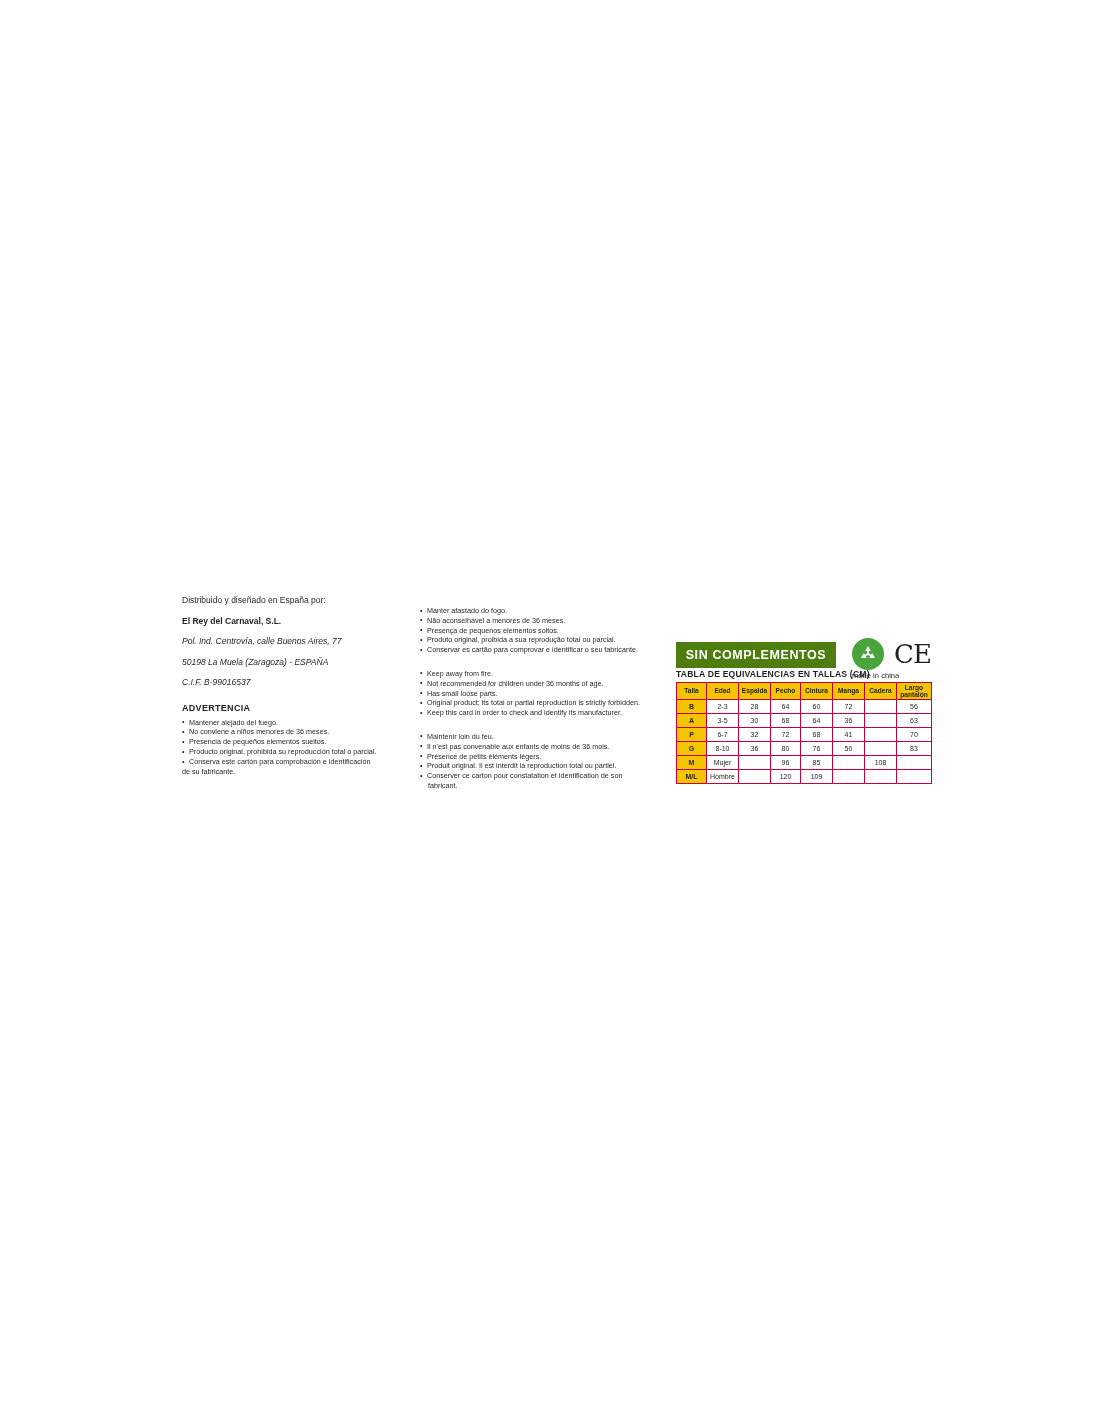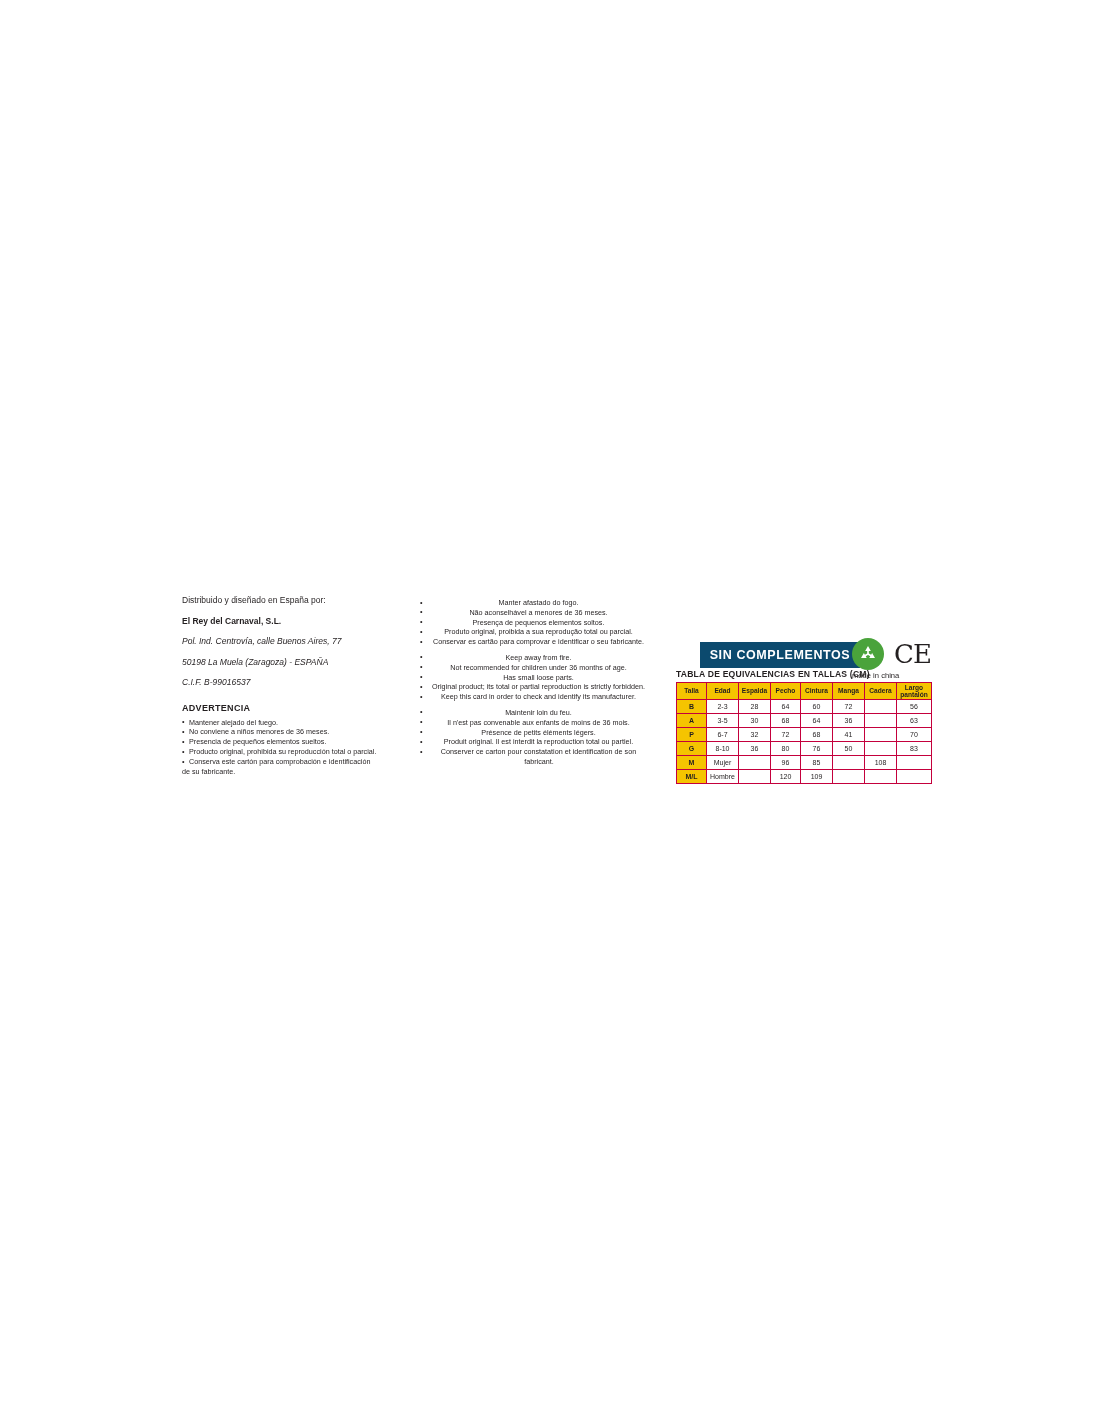--- a/index.html
+++ b/index.html
@@ -152,21 +152,21 @@
     left: 52px;
     top: 0;
   }
   .warn-lines div {
     font-size: 7.4px;
     line-height: 9.6px;
     white-space: nowrap;
   }
   .warn-red { color: #e3001b; font-weight: 700; }
 
-  .mid-block { margin-top: 6px; text-align: center; }
+  .mid-block { margin-top: 14px; }
   .mid-block ul { margin: 0; padding: 0; list-style: none; }
   .mid-block li {
     font-size: 7.2px;
     line-height: 9.8px;
     padding-left: 7px;
     position: relative;
   }
   .mid-block li::before {
     content: "•";
     position: absolute;
@@ -179,30 +179,29 @@
   
   .col-right {
     position: absolute;
     left: 494px;
     top: 56px;
     width: 266px;
   }
   .sin-banner {
     width: 160px;
     height: 26px;
-    background: #0c4a6e;
+    background: #4d7c0f;
     color: #ffffff;
     font-size: 12.5px;
     font-weight: 700;
     letter-spacing: 0.6px;
     display: flex;
     align-items: center;
     justify-content: center;
     box-sizing: border-box;
-    margin-left: 24px;
   }
   .marks {
     position: absolute;
     left: 176px;
     top: -4px;
     width: 92px;
     height: 48px;
   }
   .recycle {
     position: absolute;

